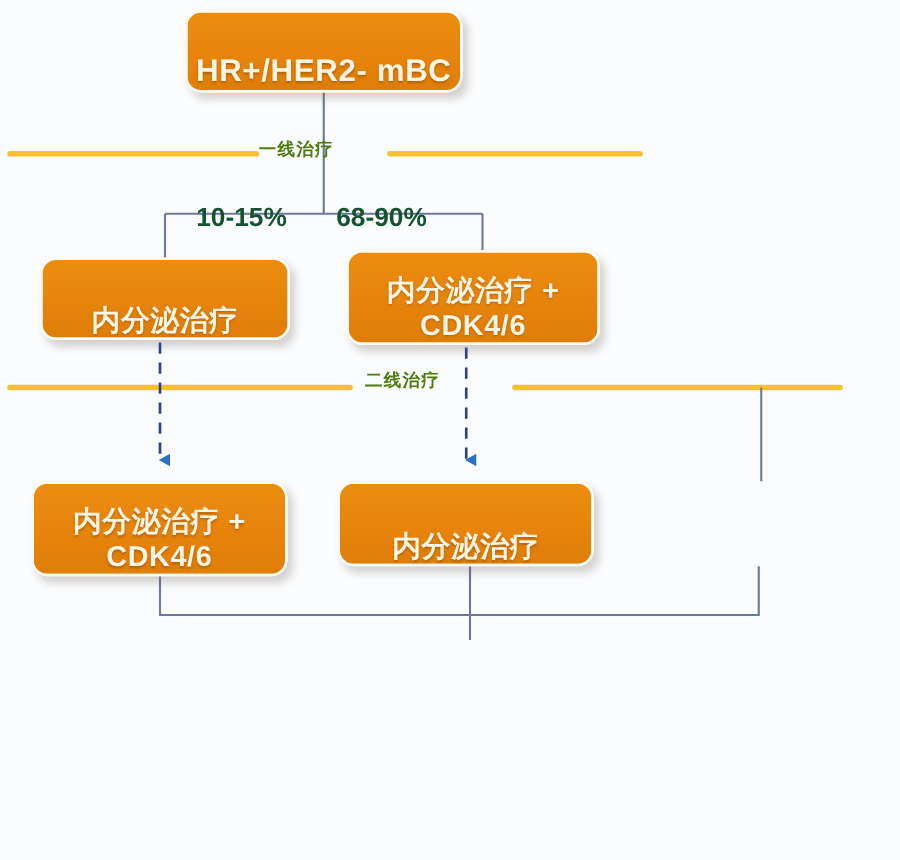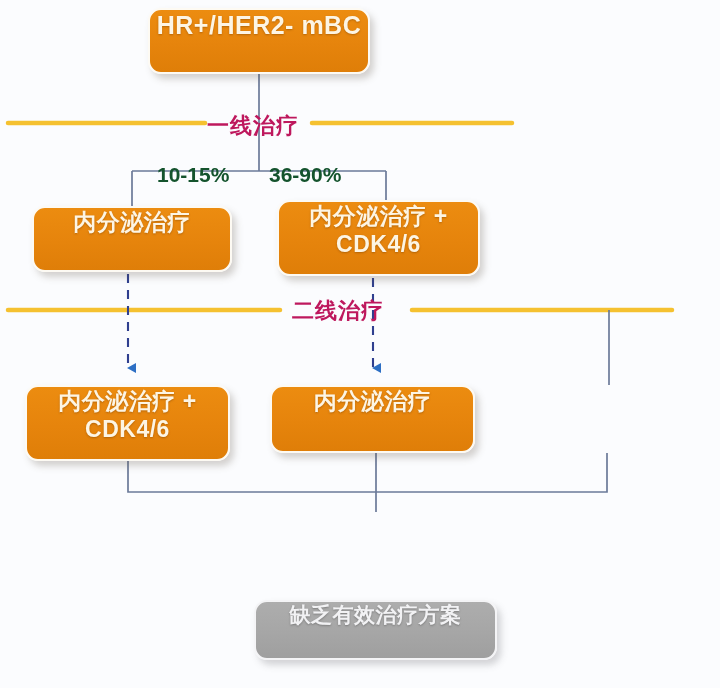--- a/index.html
+++ b/index.html
@@ -26,21 +26,21 @@
     width: 720px;
     height: 688px;
     pointer-events: none;
   }
 
   
   .node {
     position: absolute;
     box-sizing: border-box;
     display: flex;
-    align-items: flex-start;
+    align-items: flex-end;
     justify-content: center;
     text-align: center;
     border-radius: 13px;
     border: 2px solid #fdfaf3;
     color: #fdf5e4;
     font-weight: bold;
     letter-spacing: 0.5px;
     line-height: 1.22;
     text-shadow: 0 1px 2px rgba(120, 62, 0, .45);
     z-index: 3;
@@ -63,23 +63,23 @@
   #node-l1-right  { left: 277px; top: 200px; width: 203px; height: 76px;  font-size: 23px; }
   #node-l2-left   { left: 25px;  top: 385px; width: 205px; height: 76px;  font-size: 23px; }
   #node-l2-mid    { left: 270px; top: 385px; width: 205px; height: 68px;  font-size: 23px; }
   #node-l2-right  { left: 518px; top: 385px; width: 180px; height: 68px;  font-size: 23px; }
   #node-resist    { left: 274px; top: 512px; width: 205px; height: 60px;  font-size: 23px; }
   #node-nooption  { left: 254px; top: 600px; width: 243px; height: 60px;  font-size: 21px; }
 
   
   .phase-label {
     position: absolute;
-    font-size: 22px;
+    font-size: 14px;
     font-weight: bold;
-    color: #be185d;
+    color: #4d7c0f;
     letter-spacing: 1px;
     white-space: nowrap;
     z-index: 4;
     text-align: center;
   }
   #phase-first  { left: 207px; top: 111px; }
   #phase-second { left: 292px; top: 296px; }
 
   
   .pct-label {
@@ -140,23 +140,20 @@
   <div class="node orange" id="node-l2-left">
     <span class="multiline">内分泌治疗 +<br>CDK4/6</span>
   </div>
 
   <div class="node orange" id="node-l2-mid">
     <span>内分泌治疗</span>
   </div>
 
 
 
-  <div class="node gray" id="node-nooption">
-    <span>缺乏有效治疗方案</span>
-  </div>
 
   <div class="phase-label" id="phase-first">一线治疗</div>
   <div class="phase-label" id="phase-second">二线治疗</div>
 
   <div class="pct-label" id="pct-left">10-15%</div>
-  <div class="pct-label" id="pct-right">36-90%</div>
+  <div class="pct-label" id="pct-right">68-90%</div>
 
 </div>
 
 </body></html>

